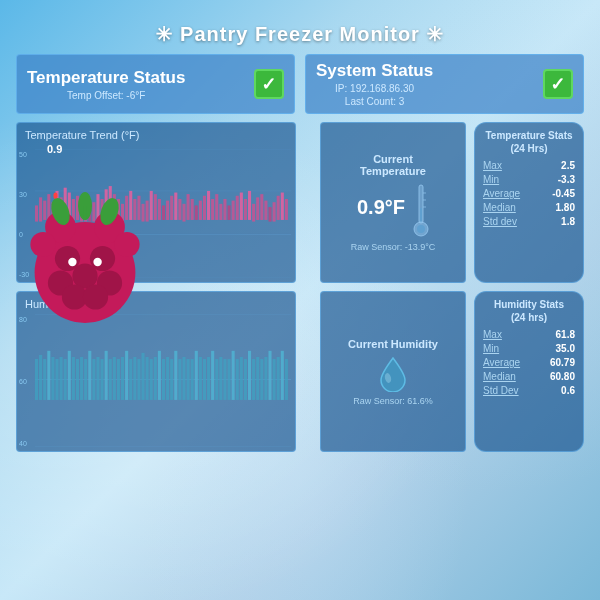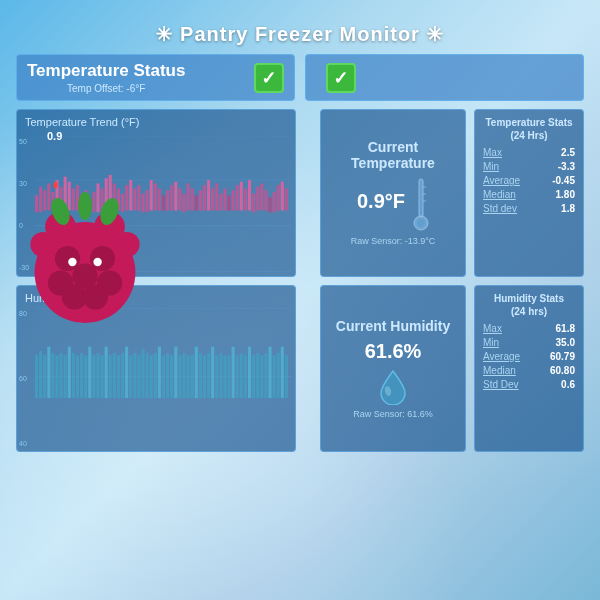--- a/index.html
+++ b/index.html
@@ -142,42 +142,42 @@
       border-radius: 4px;
       padding: 8px;
       display: flex;
       flex-direction: column;
       align-items: center;
       justify-content: center;
       flex: 1;
     }
     .current-panel-title {
       color: #cce8ff;
-      font-size: 14px;
+      font-size: 11px;
       text-align: center;
       margin-bottom: 6px;
       font-weight: bold;
     }
     .current-value {
       color: #fff;
       font-size: 20px;
       font-weight: bold;
       margin-bottom: 6px;
     }
     .raw-sensor {
       color: #aad4f0;
       font-size: 9px;
       margin-top: 4px;
     }
 
     
     .stats-panel {
       background: rgba(20, 80, 140, 0.65);
       border: 1px solid rgba(100, 180, 240, 0.6);
-      border-radius: 4px;
+      border-radius: 12px;
       padding: 6px 8px;
       width: 110px;
       flex-shrink: 0;
     }
     .stats-title {
       color: #cce8ff;
       font-size: 10px;
       font-weight: bold;
       text-align: center;
       margin-bottom: 5px;
@@ -223,20 +223,25 @@
 
   <div class="status-row">
     <div class="status-card">
       <div class="status-card-content">
         <div class="status-card-title">Temperature Status</div>
         <div class="status-card-sub">Temp Offset: -6°F</div>
       </div>
       <div class="check-badge">✓</div>
     </div>
     <div class="status-card">
+      <div class="status-card-content">
+        <div class="status-card-title">System Status</div>
+        <div class="status-card-sub">IP: 192.168.86.30</div>
+        <div class="status-card-sub">Last Count: 3</div>
+      </div>
       <div class="check-badge">✓</div>
     </div>
   </div>
 
   <div class="main-grid">
 
     <div class="left-col">
 
       <div class="chart-card">
         <div class="chart-title">Temperature Trend (°F)</div>
@@ -448,21 +453,20 @@
             <span class="stats-label">Std dev</span>
             <span class="stats-val">1.8</span>
           </div>
         </div>
       </div>
 
       <div class="right-row">
 
         <div class="current-panel">
           <div class="current-panel-title">Current Humidity</div>
-          <div class="current-value">61.6%</div>
 
           <svg width="32" height="36" viewBox="0 0 32 36">
             <path d="M16 2 C16 2, 4 18, 4 24 C4 30.6 9.4 36 16 36 C22.6 36 28 30.6 28 24 C28 18 16 2 16 2Z" fill="rgba(60,160,200,0.6)" stroke="rgba(100,200,240,0.8)" stroke-width="1.5"></path>
 
             <ellipse cx="11" cy="22" rx="3" ry="5" fill="rgba(200,240,255,0.3)" transform="rotate(-15,11,22)"></ellipse>
           </svg>
           <div class="raw-sensor">Raw Sensor: 61.6%</div>
         </div>
 
         <div class="stats-panel">

